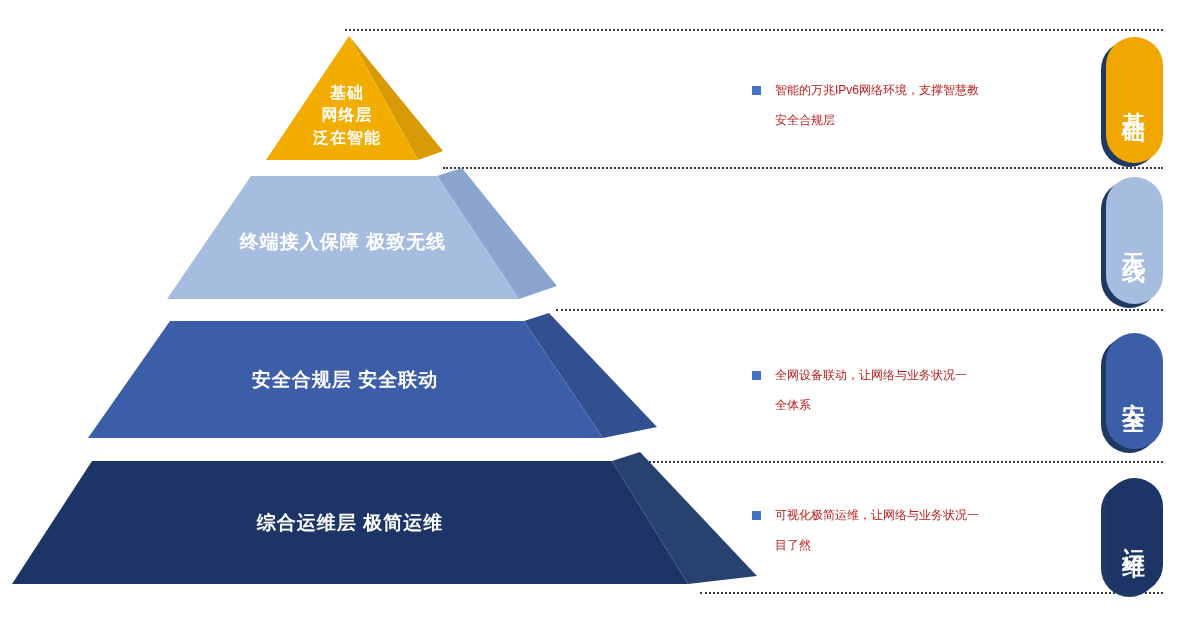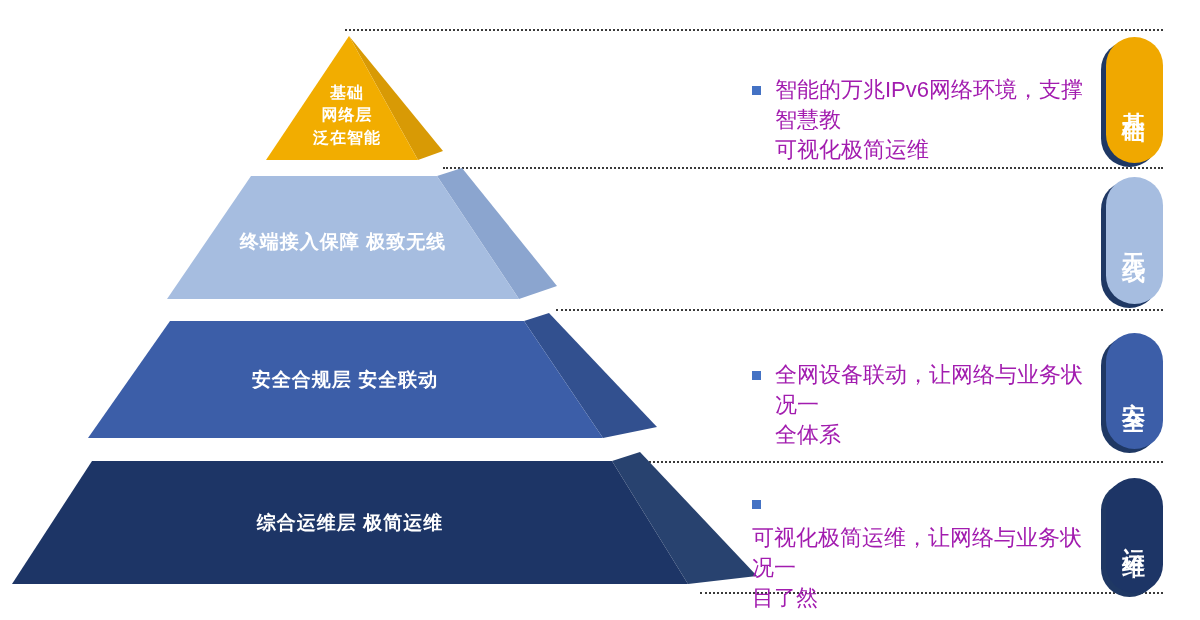--- a/index.html
+++ b/index.html
@@ -35,22 +35,22 @@
     position: absolute;
     height: 0;
     border-top: 2px dotted #3a3a3a;
   }
   .note {
     position: absolute;
     left: 752px;
     width: 345px;
     display: flex;
     gap: 14px;
-    color: #a21caf;
-    font-size: 22px;
+    color: #b91c1c;
+    font-size: 12px;
     line-height: 30px;
   }
   .note .bullet {
     flex: none;
     width: 9px;
     height: 9px;
     margin-top: 11px;
   }
   .badge {
     position: absolute;
@@ -100,34 +100,34 @@
 
     <text x="343" y="248" class="pyr-label">终端接入保障 极致无线</text>
     <text x="345" y="386" class="pyr-label">安全合规层 安全联动</text>
     <text x="350" y="529" class="pyr-label">综合运维层 极简运维</text>
   </svg>
 
   <div class="note" style="top:75px;">
     <span class="bullet" style="background: rgb(68, 114, 196);"></span>
     <span class="note-text">
       <span>智能的万兆IPv6网络环境，支撑智慧教</span><br>
-      <span>可视化极简运维</span>
+      <span>安全合规层</span>
     </span>
   </div>
 
 
   <div class="note" style="top:360px;">
     <span class="bullet" style="background: rgb(68, 114, 196);"></span>
     <span class="note-text">
       <span>全网设备联动，让网络与业务状况一</span><br>
       <span>全体系</span>
     </span>
   </div>
 
-  <div class="note" style="top:489px;flex-direction:column;">
+  <div class="note" style="top:500px;">
     <span class="bullet" style="background: rgb(68, 114, 196);"></span>
     <span class="note-text">
       <span>可视化极简运维，让网络与业务状况一</span><br>
       <span>目了然</span>
     </span>
   </div>
 
   <div class="badge" style="top: 37px; height: 126px; background: rgb(240, 168, 0);">基础</div>
   <div class="badge" style="top: 177px; height: 127px; background: rgb(166, 189, 224);">无线</div>
   <div class="badge" style="top: 333px; height: 116px; background: rgb(60, 94, 168);">安全</div>

